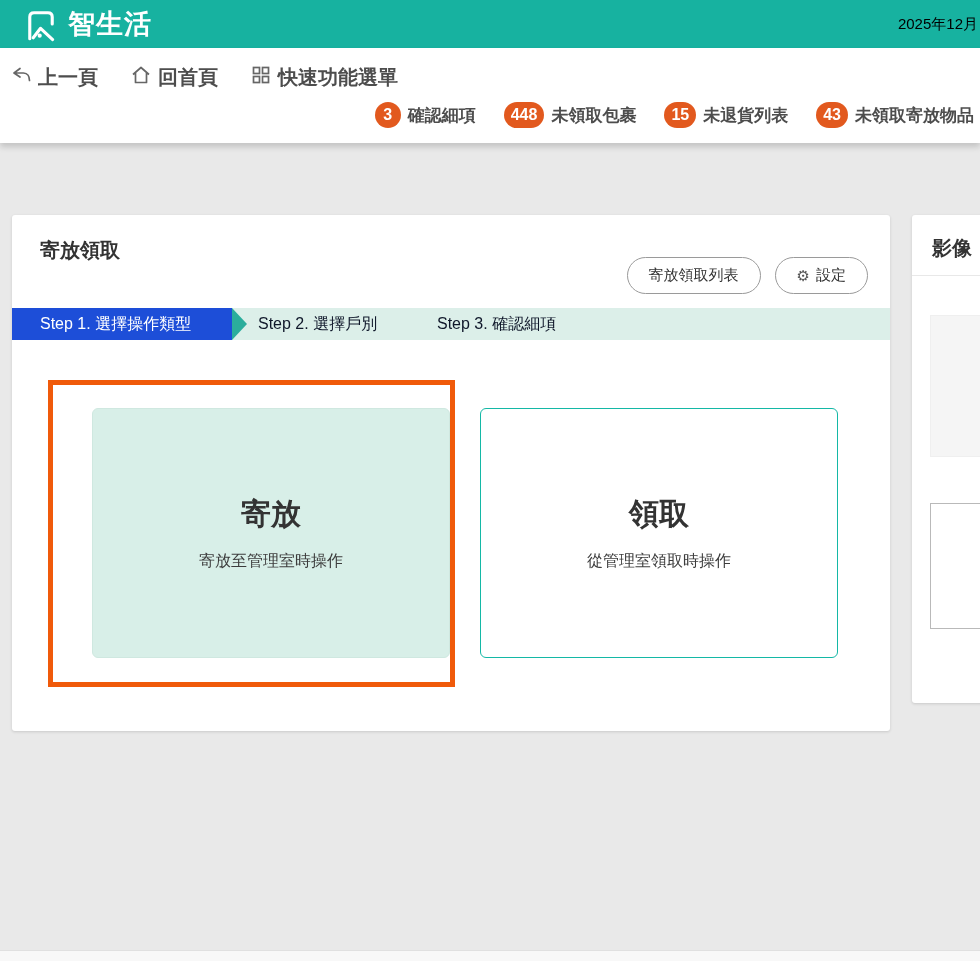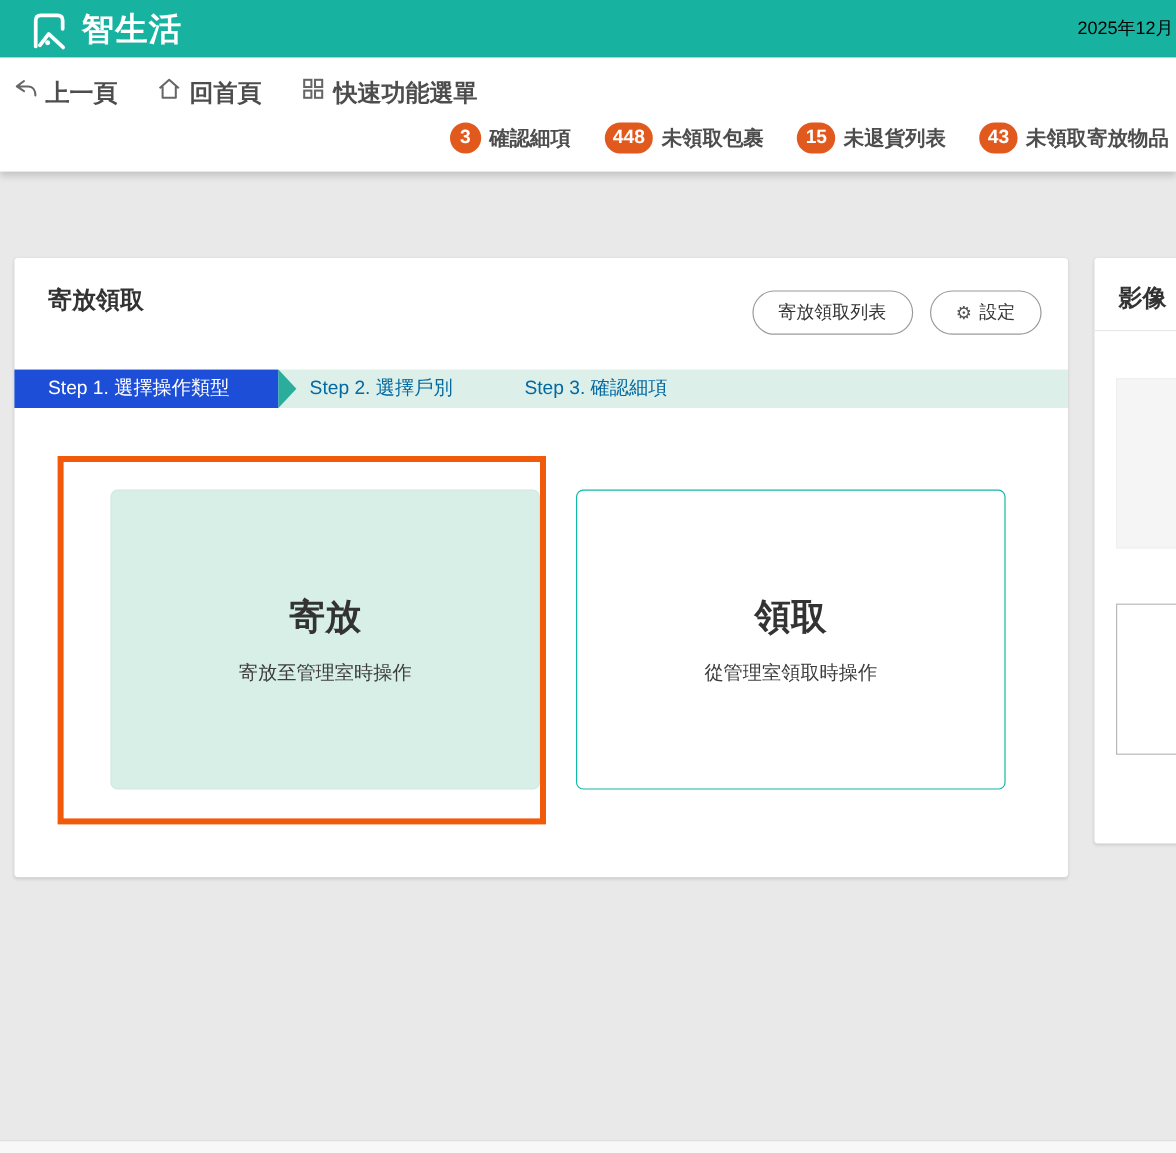--- a/index.html
+++ b/index.html
@@ -45,41 +45,41 @@
   .badge {
     background:#e2591e; color:#fff; font-weight:bold; font-size:16px;
     min-width:26px; height:26px; padding:0 7px; border-radius:999px;
     display:inline-flex; align-items:center; justify-content:center;
   }
   .badge-label { font-size:17px; font-weight:bold; color:#4d4d4d; }
   
   .card { background:#fff; border-radius:3px; box-shadow:0 1px 3px rgba(0,0,0,0.14);text-decoration:underline; }
   .main-card { position:absolute; left:12px; top:215px; width:878px; height:516px; }
   .card-title { position:absolute; top:22px; left:28px; font-size:20px; font-weight:bold; color:#333; }
-  .card-actions { position:absolute; top:27px; right:22px; display:flex; gap:14px; }
+  .card-actions { position:absolute; top:42px; right:22px; display:flex; gap:14px; }
   .pill-btn {
     height:37px; border:1px solid #9a9a9a; border-radius:19px; background:#fff;
     font-size:15px; color:#333; padding:0 21px; cursor:pointer;
     display:inline-flex; align-items:center; gap:6px;
     font-family:"Liberation Sans","DejaVu Sans",sans-serif;
   }
   .gear-glyph { font-size:15px; color:#555; }
   
   .step-bar { position:absolute; top:93px; left:0; width:100%; height:32px; background:#dcefe9; }
   .step-active {
     position:absolute; left:0; top:0; height:32px; width:220px;
     background:#1d4ed8; color:#fff; font-size:16px; line-height:32px;
     padding-left:28px; cursor:pointer;
   }
   .step-active::after {
     content:""; position:absolute; right:-15px; top:0;
     border-top:16px solid transparent; border-bottom:16px solid transparent;
     border-left:15px solid #2bad9c;
   }
-  .step-label { position:absolute; top:0; height:32px; line-height:32px; font-size:16px; color:#0369a1; }
+  .step-label { position:absolute; top:0; height:32px; line-height:32px; font-size:16px; color:#0f172a; }
   .step-2 { left:246px; }
   .step-3 { left:425px; }
   
   .option {
     position:absolute; top:193px; width:358px; height:250px; border-radius:6px;
     display:flex; flex-direction:column; align-items:center; justify-content:center;
     cursor:pointer;
     margin-left:20px;
   }
   .option-deposit { left:60px; background:#d8efe8; border:1px solid #cfe8e0; }

